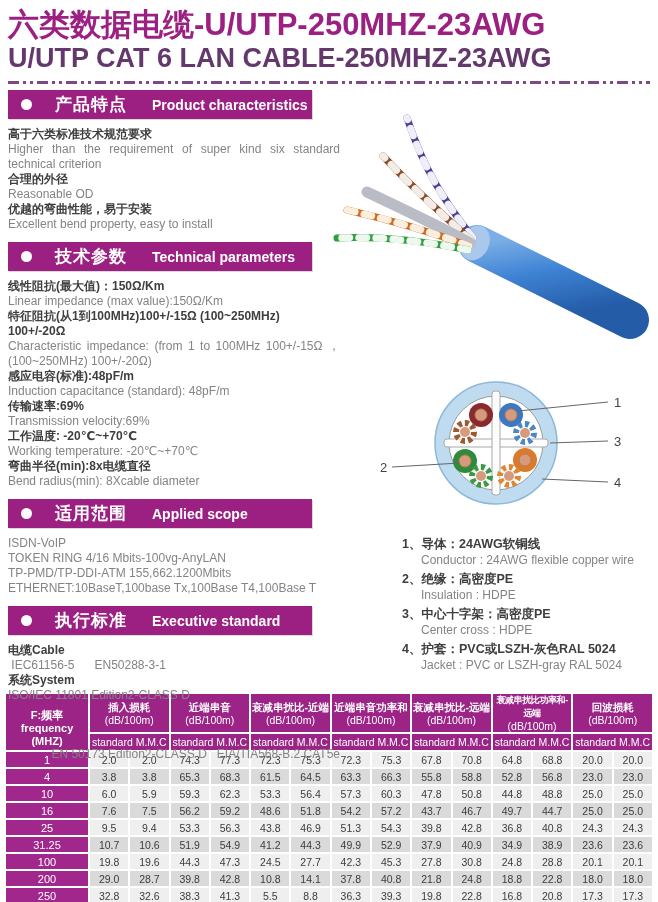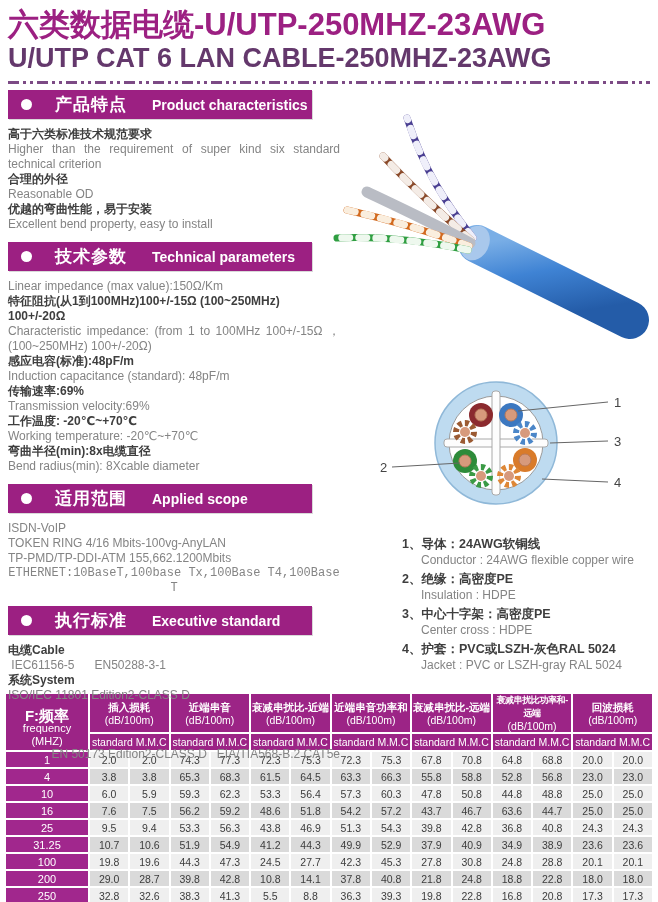--- a/index.html
+++ b/index.html
@@ -42,22 +42,22 @@
   .leg-en{font-size:12px;line-height:16px;color:var(--en);padding-left:19px;}
 
   
   .spec{width:650px;margin:4px 0 0 4px;border-collapse:separate;border-spacing:2px;table-layout:fixed;}
   .spec th,.spec td{overflow:hidden;}
   .spec thead th{background:var(--thead);color:#fff;text-align:center;vertical-align:middle;}
   .g-zh{display:block;font-size:10.5px;font-weight:bold;line-height:13px;}
   .g-zh.small{font-size:9px;letter-spacing:-0.4px;}
   .g-unit{display:block;font-size:10.5px;font-weight:normal;line-height:12px;}
   .freq-head{font-weight:bold;}
-  .fh1{display:block;font-size:15px;line-height:13px;margin-top:12px;}
-  .fh2{display:block;font-size:11px;line-height:13px;font-weight:normal;}
+  .fh1{display:block;font-size:11px;line-height:13px;margin-top:12px;}
+  .fh2{display:block;font-size:11px;line-height:13px;font-weight:bold;}
   .sub-th{font-size:10.5px;font-weight:normal;height:16px;}
   .grp-th{height:30px;}
   .spec td{height:15px;text-align:center;font-size:10.5px;color:#3c3c3c;}
   .spec td.freq{background:var(--accent2);color:#fff;font-size:11px;}
   tr.r-light td:not(.freq){background:var(--row-light);}
   tr.r-dark td:not(.freq){background:var(--row-dark);}
 </style>
 </head>
 <body>
 
@@ -87,20 +87,21 @@
           </div>
   </div>
 
   <div class="section">
     <div class="sec-bar">
       <span class="bullet"></span>
       <span class="sec-zh">技术参数</span>
       <span class="sec-en">Technical parameters</span>
     </div>
     <div class="sec-body">
+            <p class="line zh">线性阻抗(最大值)：150Ω/Km</p>
             <p class="line en">Linear impedance (max value):150Ω/Km</p>
             <p class="line zh">特征阻抗(从1到100MHz)100+/-15Ω (100~250MHz) 100+/-20Ω</p>
             <p class="line en">Characteristic impedance: (from 1 to 100MHz 100+/-15Ω ，(100~250MHz) 100+/-20Ω)</p>
             <p class="line zh">感应电容(标准):48pF/m</p>
             <p class="line en">Induction capacitance (standard): 48pF/m</p>
             <p class="line zh">传输速率:69%</p>
             <p class="line en">Transmission velocity:69%</p>
             <p class="line zh">工作温度: -20℃~+70℃</p>
             <p class="line en">Working temperature: -20℃~+70℃</p>
             <p class="line zh">弯曲半径(min):8x电缆直径</p>
@@ -111,21 +112,21 @@
   <div class="section">
     <div class="sec-bar">
       <span class="bullet"></span>
       <span class="sec-zh">适用范围</span>
       <span class="sec-en">Applied scope</span>
     </div>
     <div class="sec-body">
             <p class="line en" style="text-align: left;">ISDN-VoIP</p>
             <p class="line en" style="text-align: left;">TOKEN RING 4/16 Mbits-100vg-AnyLAN</p>
             <p class="line en" style="text-align: left;">TP-PMD/TP-DDI-ATM 155,662.1200Mbits</p>
-            <p class="line en" style="text-align: center; font-family: Liberation Mono, monospace;">ETHERNET:10BaseT,100base Tx,100Base T4,100Base T</p>
+            <p class="line en" style="text-align: left;">ETHERNET:10BaseT,100base Tx,100Base T4,100Base T</p>
           </div>
   </div>
 
   <div class="section">
     <div class="sec-bar">
       <span class="bullet"></span>
       <span class="sec-zh">执行标准</span>
       <span class="sec-en">Executive standard</span>
     </div>
     <div class="sec-body">
@@ -355,21 +356,21 @@
           <td>7.6</td>
           <td>7.5</td>
           <td>56.2</td>
           <td>59.2</td>
           <td>48.6</td>
           <td>51.8</td>
           <td>54.2</td>
           <td>57.2</td>
           <td>43.7</td>
           <td>46.7</td>
-          <td>63.6</td>
+          <td>49.7</td>
           <td>44.7</td>
           <td>25.0</td>
           <td>25.0</td>
         </tr>
         <tr class="r-light">
           <td class="freq">25</td>
           <td>9.5</td>
           <td>9.4</td>
           <td>53.3</td>
           <td>56.3</td>

